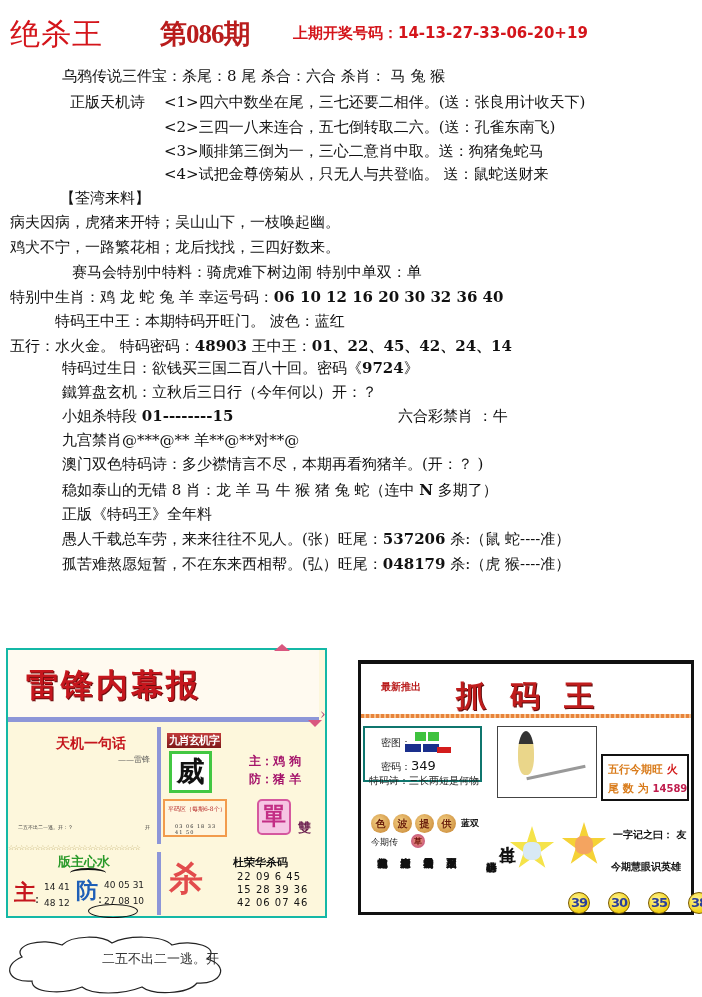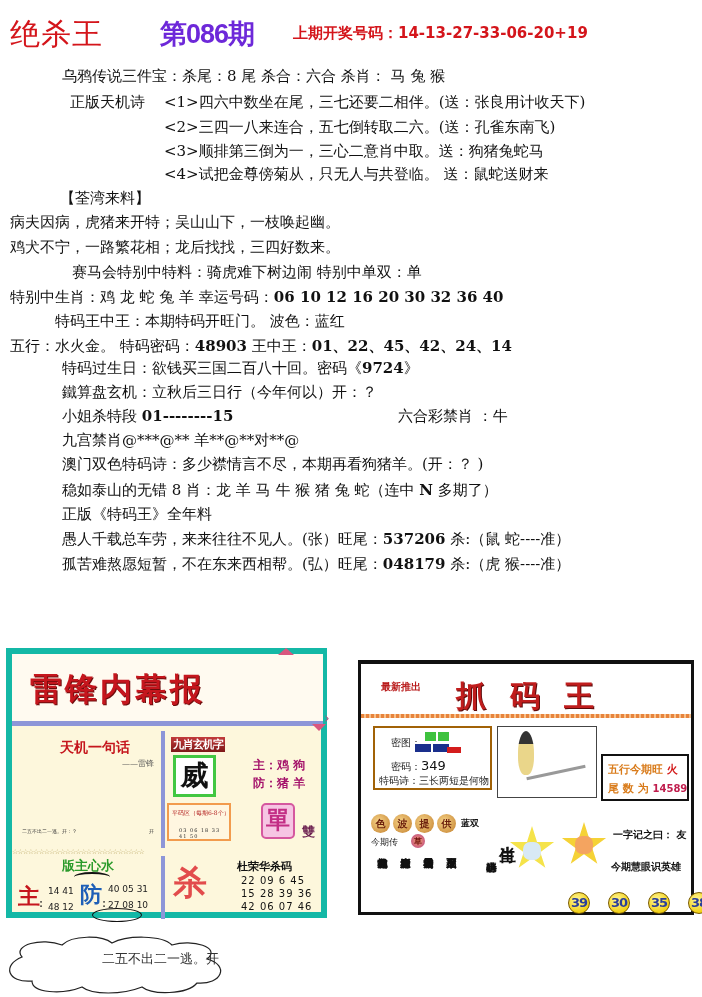--- a/index.html
+++ b/index.html
@@ -2,29 +2,29 @@
 <html><head>
 <meta charset="utf-8">
 <style>
   * { box-sizing: border-box; margin: 0; padding: 0; }
   html, body { width: 702px; height: 997px; background: #ffffff; overflow: hidden; }
   body { position: relative; font-family: "DejaVu Serif", "Liberation Serif", serif; color: #111; }
 
   
   .header { position: absolute; left: 0; top: 0; width: 646px; height: 58px; }
   .brand { position: absolute; left: 10px; top: 14px; font-size: 30px; color: #d4151b; font-family: "DejaVu Serif", serif; letter-spacing: 1px; }
-  .issue { position: absolute; left: 160px; top: 16px; font-size: 27px; font-weight: bold; color: #6d28d9; font-family: Liberation Sans, sans-serif; letter-spacing: -1px; }
+  .issue { position: absolute; left: 160px; top: 16px; font-size: 27px; font-weight: bold; color: #b91c1c; font-family: Liberation Serif, serif; letter-spacing: -1px; }
   .last-draw { position: absolute; left: 293px; top: 24px; font-size: 15px; font-weight: bold; color: #d4151b; font-family: "DejaVu Sans", sans-serif; }
 
   
   .line { position: absolute; font-size: 15px; white-space: nowrap; line-height: 20px; color: #111; }
   .line b { font-weight: bold; }
 
   
-  .lp { position: absolute; left: 6px; top: 648px; width: 321px; height: 270px; background: #fdf7dc; border: 6px solid #14b8a6; }
+  .lp { position: absolute; left: 6px; top: 648px; width: 321px; height: 270px; background: #fdf7dc; border: 2px solid #14b8a6; }
   .lp-title-box { position: absolute; left: 0; top: 0; width: 311px; height: 72px; background: #fffaf0; border-bottom: 5px solid #8d96d8; }
   .lp-title { position: absolute; left: 18px; top: 14px; font-size: 32px; color: #c5161d; font-weight: bold; font-family: "DejaVu Serif", serif; letter-spacing: 3px; text-shadow: 1px 1px 0 #6b0d0d; }
   .lp-arrow-up { position: absolute; left: 266px; top: -6px; width: 0; height: 0; border-left: 8px solid transparent; border-right: 8px solid transparent; border-bottom: 7px solid #d9577f; }
   .lp-arrow-right { position: absolute; left: 312px; top: 56px; font-size: 14px; color: #b14e78; }
   .lp-arrow-down { position: absolute; left: 300px; top: 70px; width: 0; height: 0; border-left: 7px solid transparent; border-right: 7px solid transparent; border-top: 7px solid #d9577f; }
 
   .tj-box { position: absolute; left: 0; top: 77px; width: 153px; height: 117px; border-right: 4px solid #8d96d8; }
   .tj-title { position: absolute; left: 48px; top: 8px; font-size: 14px; color: #c5161d; font-weight: bold; }
   .tj-sub { position: absolute; left: 110px; top: 27px; font-size: 8px; color: #555; }
   .tj-small { position: absolute; left: 10px; top: 97px; font-size: 5px; color: #333; }
@@ -61,21 +61,21 @@
   
   .cloud { position: absolute; left: 2px; top: 935px; width: 232px; height: 60px; }
   .cloud-text { position: absolute; left: 102px; top: 950px; font-size: 13px; color: #333; }
 
   
   .rp { position: absolute; left: 358px; top: 660px; width: 336px; height: 255px; background: #fff; border: 3px solid #111; border-top-width: 4px; }
   .rp-new { position: absolute; left: 20px; top: 16px; font-size: 10px; color: #b91c1c; font-weight: bold; }
   .rp-title { position: absolute; left: 95px; top: 12px; font-size: 30px; color: #c01d1d; font-weight: bold; letter-spacing: 24px; text-shadow: 1px 1px 0 #5b0a0a; }
   .rp-rule { position: absolute; left: 0; top: 50px; width: 330px; height: 4px; background: repeating-linear-gradient(90deg,#e8843c 0 3px,#f6c08c 3px 5px); }
 
-  .mt-box { position: absolute; left: 12px; top: 62px; width: 119px; height: 64px; border: 2px solid #a16207; }
+  .mt-box { position: absolute; left: 2px; top: 62px; width: 119px; height: 56px; border: 2px solid #0f766e; }
   .mt-label { position: absolute; left: 16px; top: 8px; font-size: 10px; color: #222; }
   .mt-green1 { position: absolute; left: 50px; top: 4px; width: 11px; height: 9px; background: #3ec23e; }
   .mt-green2 { position: absolute; left: 63px; top: 4px; width: 11px; height: 9px; background: #3ec23e; }
   .mt-bar1 { position: absolute; left: 40px; top: 16px; width: 16px; height: 8px; background: #1a2f8c; }
   .mt-bar2 { position: absolute; left: 58px; top: 16px; width: 16px; height: 8px; background: #1a2f8c; }
   .mt-bar3 { position: absolute; left: 72px; top: 19px; width: 14px; height: 6px; background: #d41c1c; }
   .mt-code-label { position: absolute; left: 16px; top: 32px; font-size: 10px; color: #222; }
   .mt-code { position: absolute; left: 46px; top: 30px; font-size: 13px; color: #111; font-family: "DejaVu Sans", sans-serif; }
   .mt-poem { position: absolute; left: 4px; top: 46px; font-size: 10px; color: #222; white-space: nowrap; }
 

